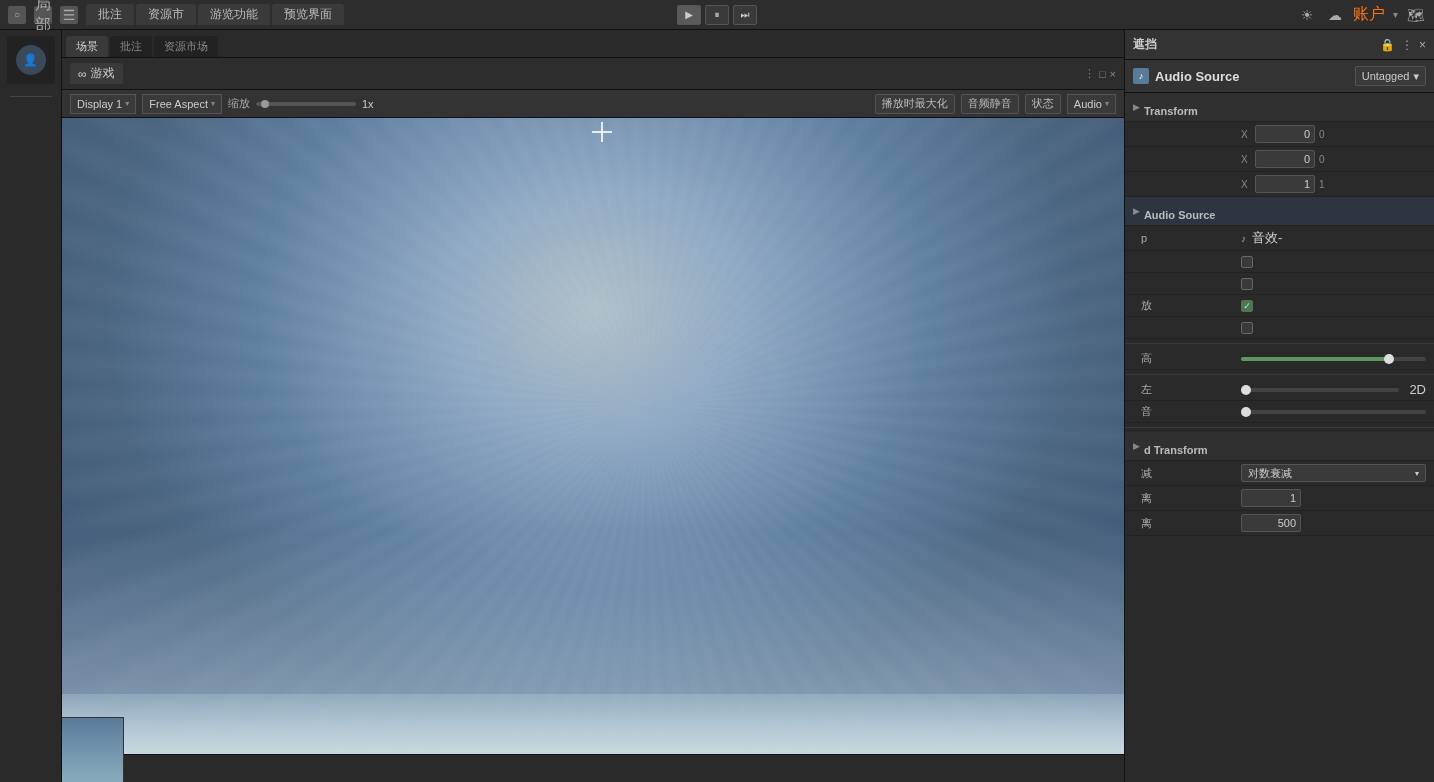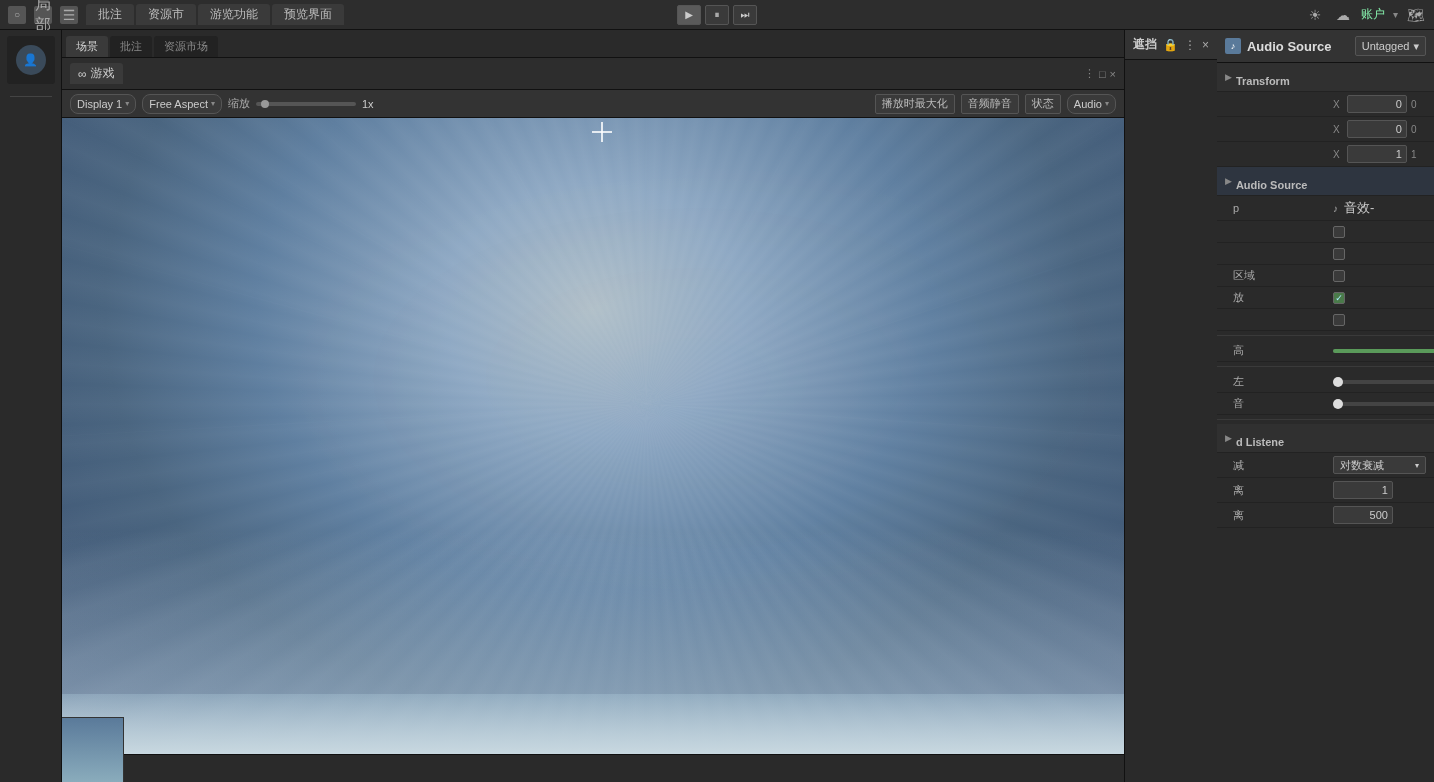--- a/index.html
+++ b/index.html
@@ -69,22 +69,22 @@
       align-items: center;
     }
     .icon-btn {
       width: 20px; height: 20px;
       display: flex; align-items: center; justify-content: center;
       cursor: pointer;
       color: #aaa;
       font-size: 14px;
     }
     .account-label {
-      color: #86efac;
-      font-size: 12px;
+      color: #f97316;
+      font-size: 16px;
     }
 
     
     .main-layout {
       display: flex;
       width: 100%;
       height: calc(100% - 30px);
     }
 
     
@@ -147,21 +147,21 @@
       gap: 6px;
       border-bottom: 1px solid #111;
       flex-shrink: 0;
     }
     .toolbar-dropdown {
       display: flex;
       align-items: center;
       gap: 3px;
       background: #3a3a3a;
       border: 1px solid #555;
-      border-radius: 8px;
+      border-radius: 0;
       padding: 1px 6px;
       cursor: pointer;
       font-size: 11px;
       color: #ccc;
       height: 20px;
     }
     .toolbar-dropdown .arrow {
       font-size: 8px;
       color: #888;
     }
@@ -254,21 +254,21 @@
       font-size: 10px;
       color: #888;
     }
 
     
     .right-panel {
       width: 310px;
       background: #2a2a2a;
       border-left: 1px solid #111;
       display: flex;
-      flex-direction: row;
+      flex-direction: column;
       overflow: hidden;
     }
     .right-panel-header {
       height: 30px;
       background: #333;
       display: flex;
       align-items: center;
       padding: 0 8px;
       border-bottom: 1px solid #111;
       gap: 6px;
@@ -689,26 +689,20 @@
         </div>
       </div>
       <div class="property-row">
         <span class="property-label"></span>
         <div class="property-value">
           <div class="checkbox"></div>
         </div>
       </div>
 
 
-      <div class="property-row">
-        <span class="property-label">区域</span>
-        <div class="property-value">
-          <div class="checkbox"></div>
-        </div>
-      </div>
 
       <div class="property-row">
         <span class="property-label">放</span>
         <div class="property-value">
           <div class="checkbox checked">✓</div>
         </div>
       </div>
 
       <div class="property-row">
         <span class="property-label"></span>
@@ -749,21 +743,21 @@
             <div class="slider-fill" style="width:0%;"></div>
             <div class="slider-thumb" style="left:0px;"></div>
           </div>
         </div>
       </div>
 
       <div class="separator-line"></div>
 
       <div class="section-header">
         <span class="section-arrow">▶</span>
-        <span class="section-title">d Listene</span>
+        <span class="section-title">d Transform</span>
       </div>
 
 
       <div class="property-row">
         <span class="property-label">减</span>
         <div class="property-value">
           <div class="dropdown-wide">
             <span>对数衰减</span>
             <span class="arrow">▾</span>
           </div>

